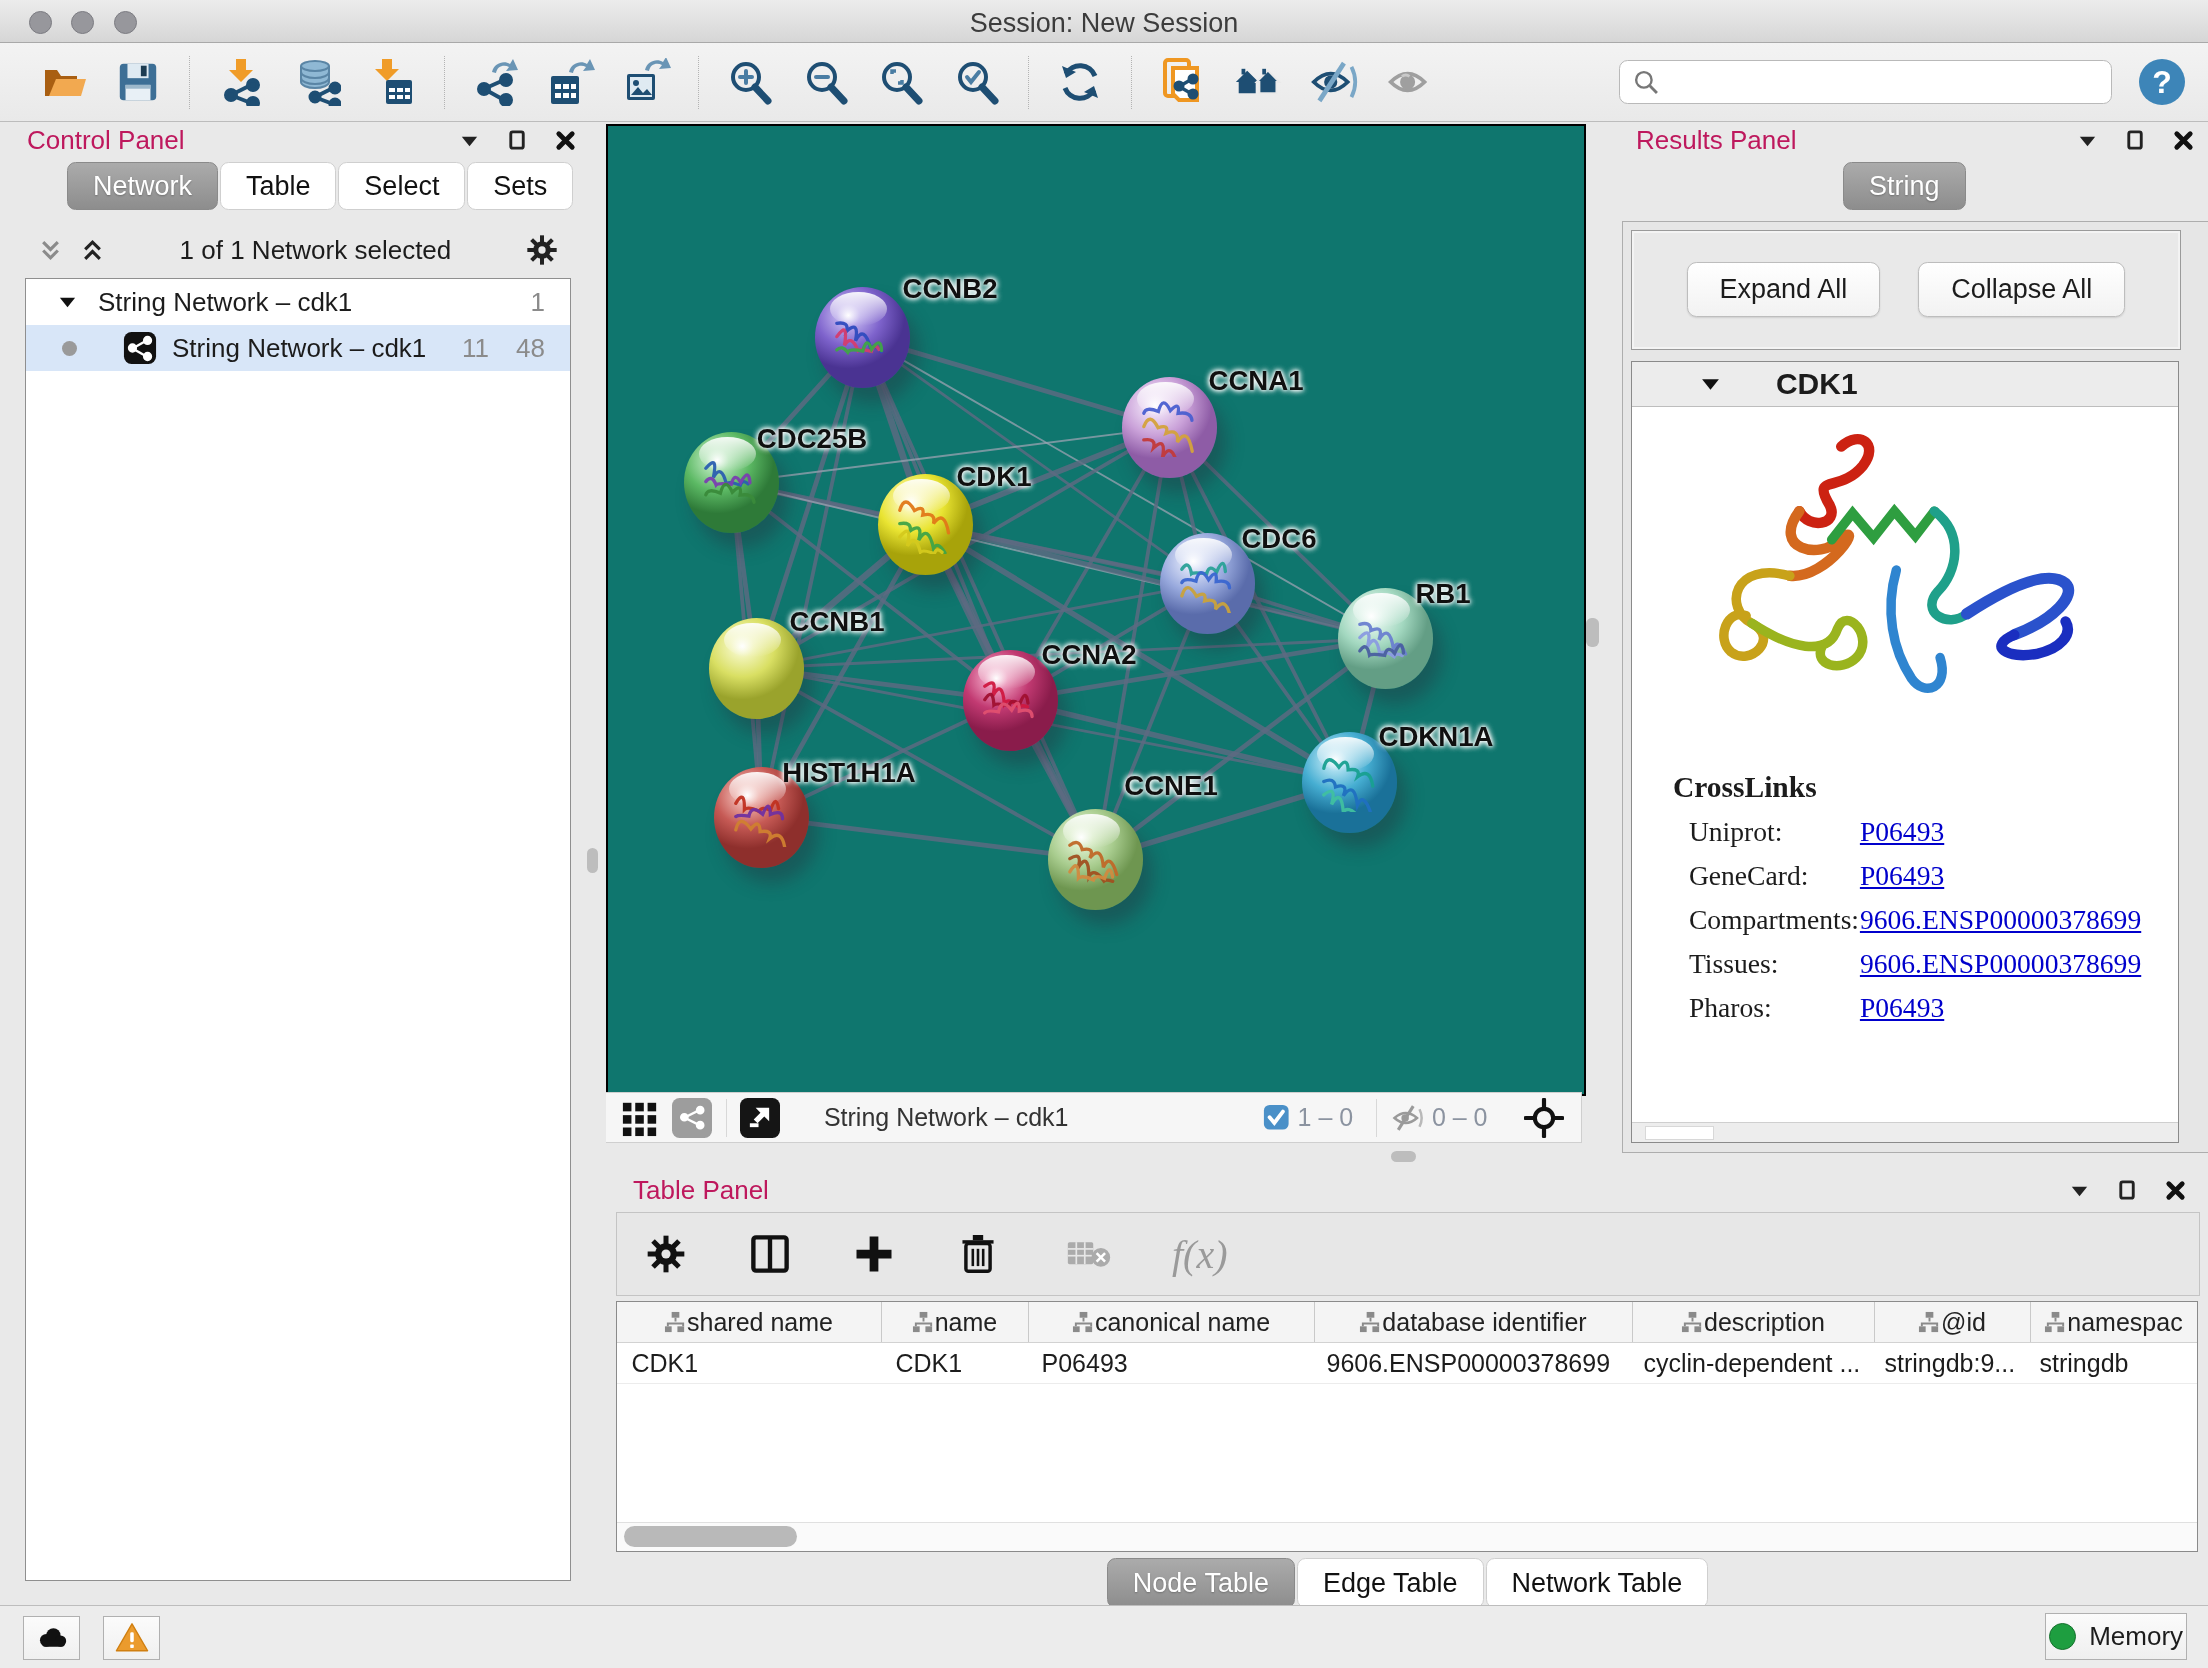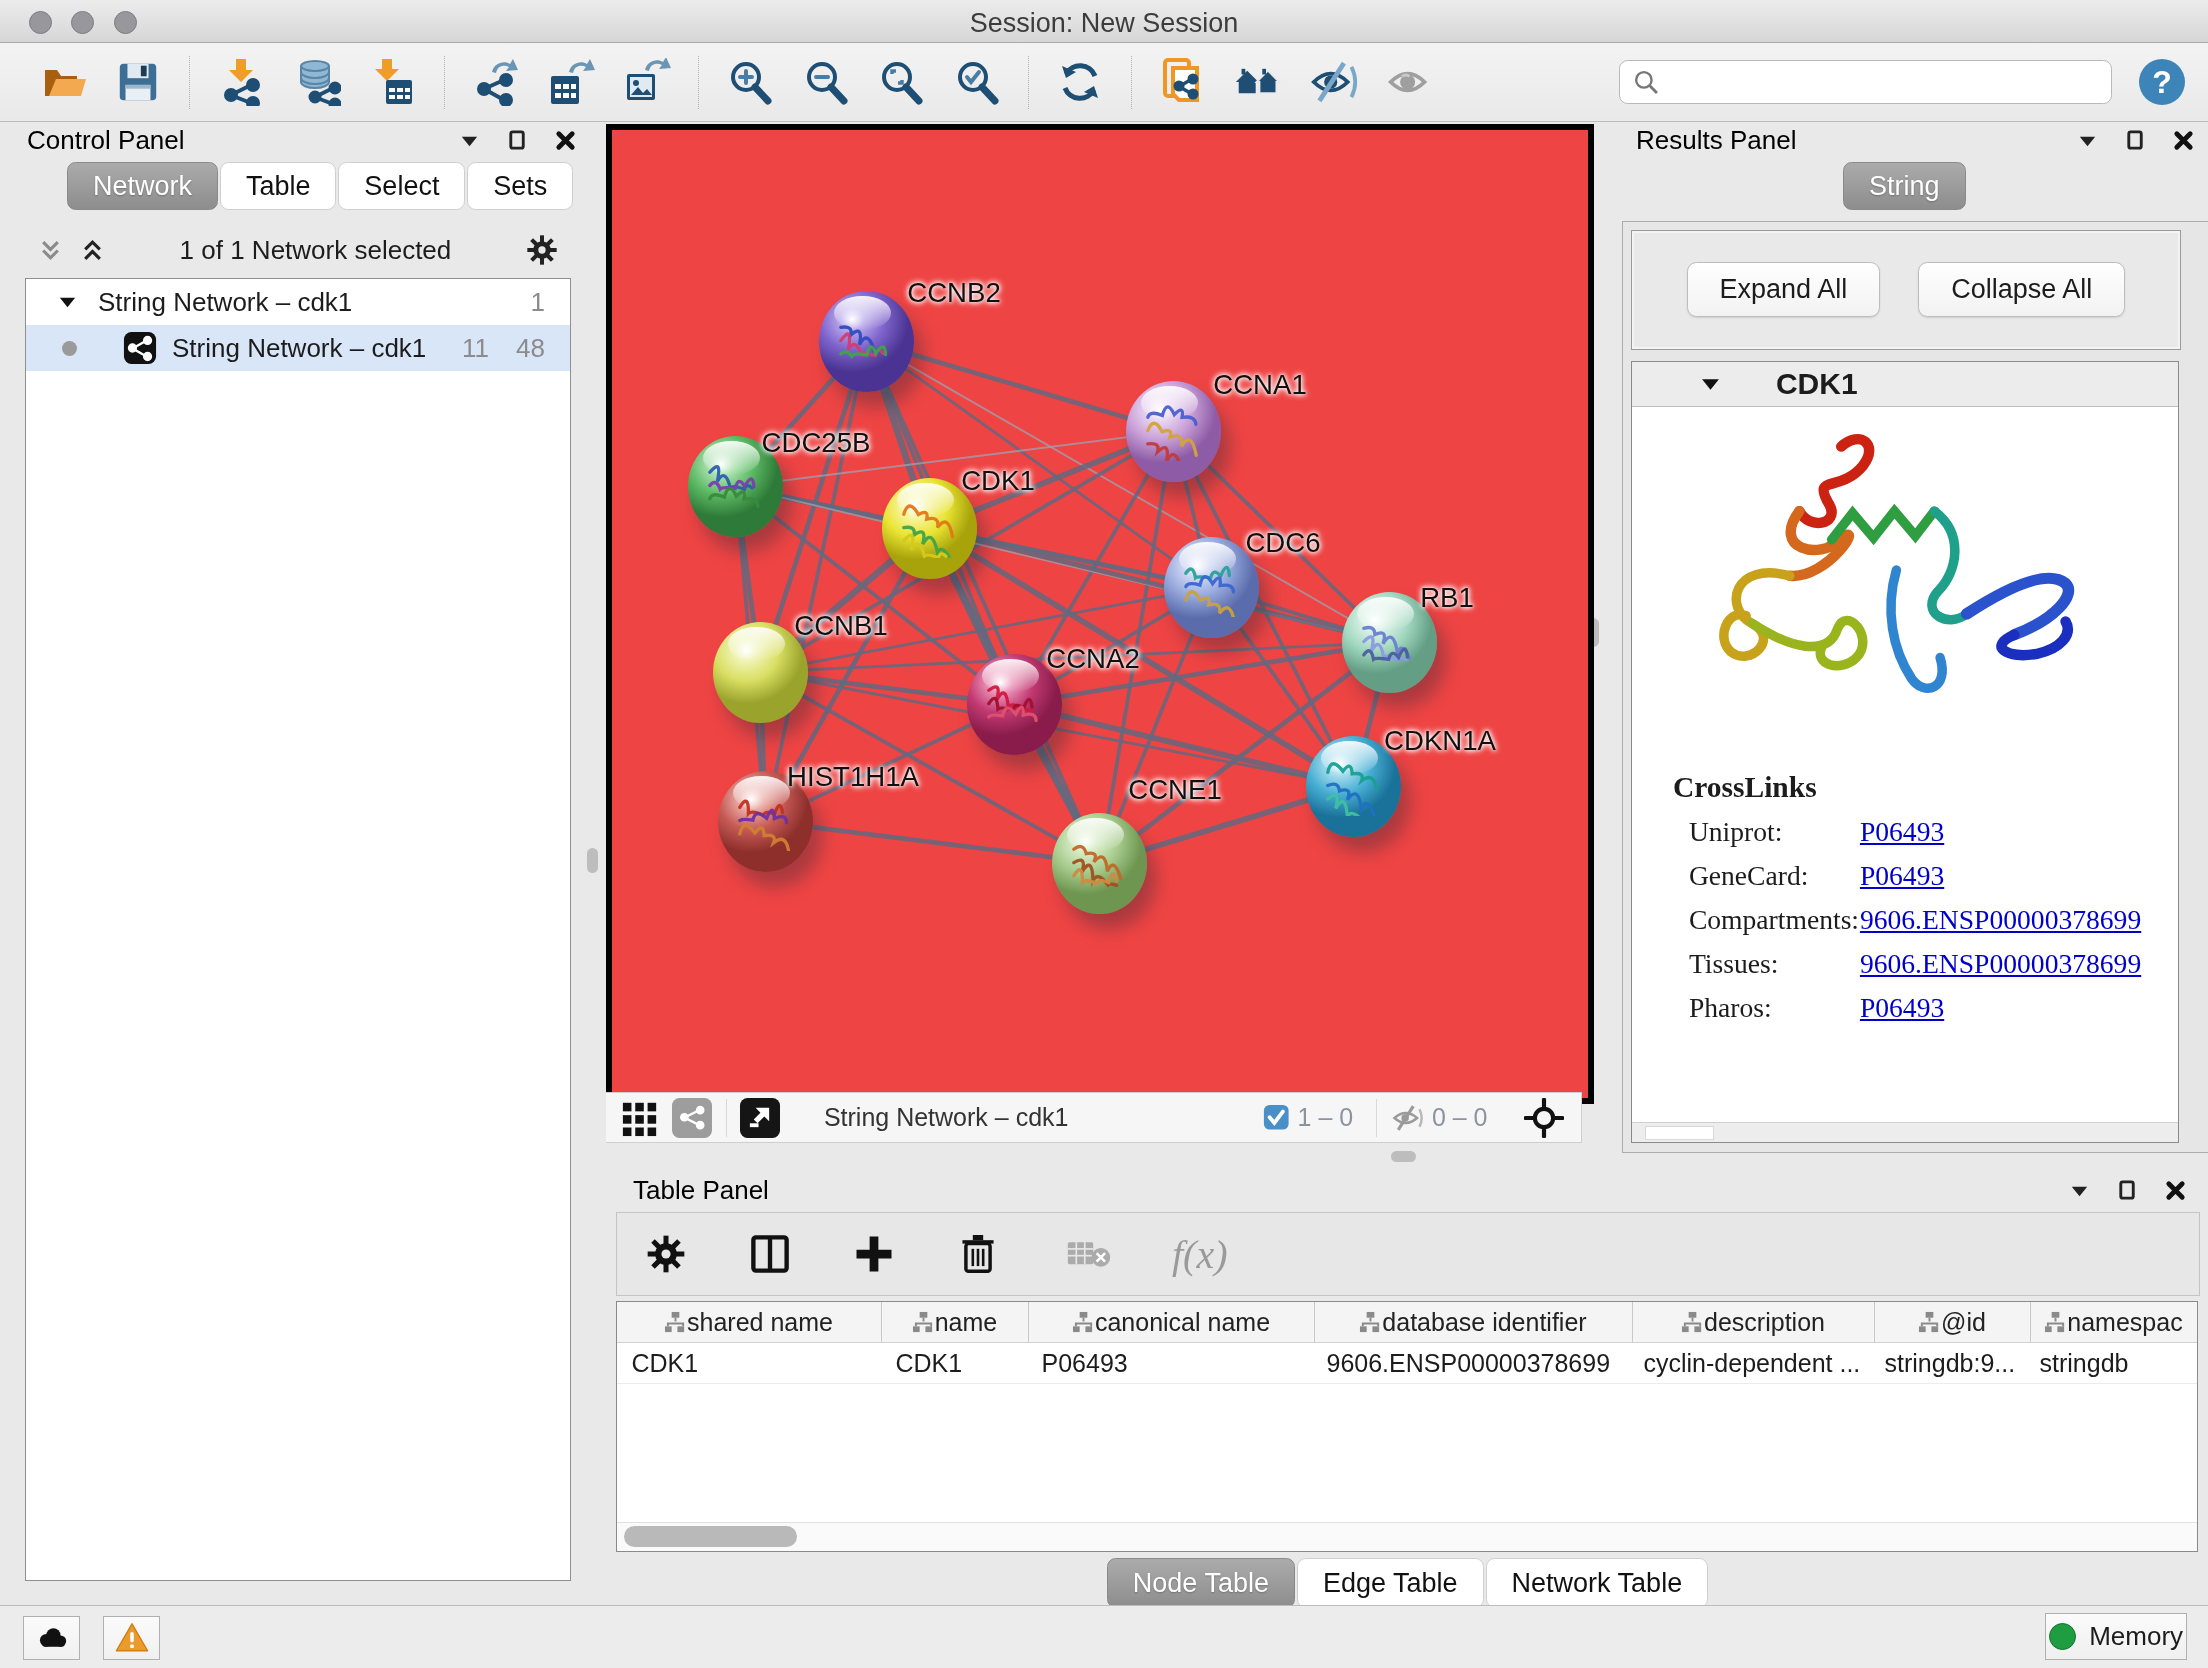--- a/index.html
+++ b/index.html
@@ -18,37 +18,37 @@
     background:linear-gradient(#f3f3f3,#e9e9e9);border-bottom:1px solid #bcbcbc;
     display:flex;align-items:center;}
   .tb-ic{width:49px;height:49px;margin:0 13.3px;flex:0 0 auto;display:flex;align-items:center;justify-content:center;}
   .tb-sep{width:0;height:53px;border-left:1.9px dotted #b3b3b3;margin:0 13.3px;flex:0 0 auto;}
   .searchbox{margin-left:auto;width:468px;height:42px;background:#fff;border:1px solid #b9b9b9;
     border-radius:8.6px;display:flex;align-items:center;padding:0 11.4px;}
   .searchbox input{border:none;outline:none;flex:1;font-size:25px;font-family:"Liberation Sans",sans-serif;background:transparent;}
   .helpbtn{width:46px;height:46px;border-radius:50%;background:#3d85b8;color:#fff;font-size:32px;
     font-weight:bold;display:flex;align-items:center;justify-content:center;margin:0 23px 0 27px;flex:0 0 auto;}
   
-  .phead{position:absolute;height:36px;display:flex;align-items:center;font-size:26px;color:#000000;}
+  .phead{position:absolute;height:36px;display:flex;align-items:center;font-size:26px;color:#be185d;}
   .phead .sp{flex:1}
   .phead .hic{margin-left:25px;flex:0 0 auto;display:flex;align-items:center;}
   .tab{height:46px;border-radius:8.6px;display:flex;align-items:center;justify-content:center;
     font-size:27px;background:#fff;border:1px solid #cfcfcf;color:#111;padding:0 25px;}
   .tab.sel{background:linear-gradient(#ababab,#8d8d8d);color:#fff;border:1px solid #8a8a8a;
     text-shadow:0 1px 1.9px rgba(0,0,0,.25);}
   
   .ctrl-tabs{position:absolute;left:67px;top:162px;display:flex;}
   .ctrl-tabs .tab{margin-right:1.9px;}
   .netlist-bar{position:absolute;left:25px;top:228px;width:544px;height:44px;display:flex;align-items:center;font-size:26px;}
   .tree{position:absolute;left:25px;top:278px;width:544px;height:1301px;background:#fff;border:1.9px solid #8f8f8f;}
   .trow{height:46px;display:flex;align-items:center;font-size:26px;}
   .trow .num{color:#8b8b8b;}
   .trow.sel{background:#d8e6f8;}
   
-  .canvas{position:absolute;left:606px;top:124px;width:976px;height:968px;background:#ef4444;border:6px solid #000000;}
+  .canvas{position:absolute;left:606px;top:124px;width:976px;height:968px;background:#0f766e;border:2px solid #000000;font-weight:bold;}
   .canvas svg.edges{position:absolute;left:0;top:0;}
   .node{position:absolute;width:95px;height:101px;border-radius:50%;z-index:2;}
   .node .gloss{position:absolute;left:16%;top:5%;width:60%;height:34%;border-radius:50%;
     background:linear-gradient(rgba(255,255,255,.92),rgba(255,255,255,0));}
   .node svg{position:absolute;left:16px;top:23px;}
   .nlabel{position:absolute;transform:translate(-50%,-50%);font-size:27.6px;color:#101010;z-index:3;white-space:nowrap;
     text-shadow:0 0 6.7px #fff,0 0 6.7px #fff,0 0 3.8px #fff;}
   
   .netbar{position:absolute;left:606px;top:1092px;width:976px;height:51px;background:#f6f6f6;
     border:1px solid #cfcfcf;border-left:none;display:flex;align-items:center;font-size:25px;color:#3a3a3a;box-sizing:border-box;}

